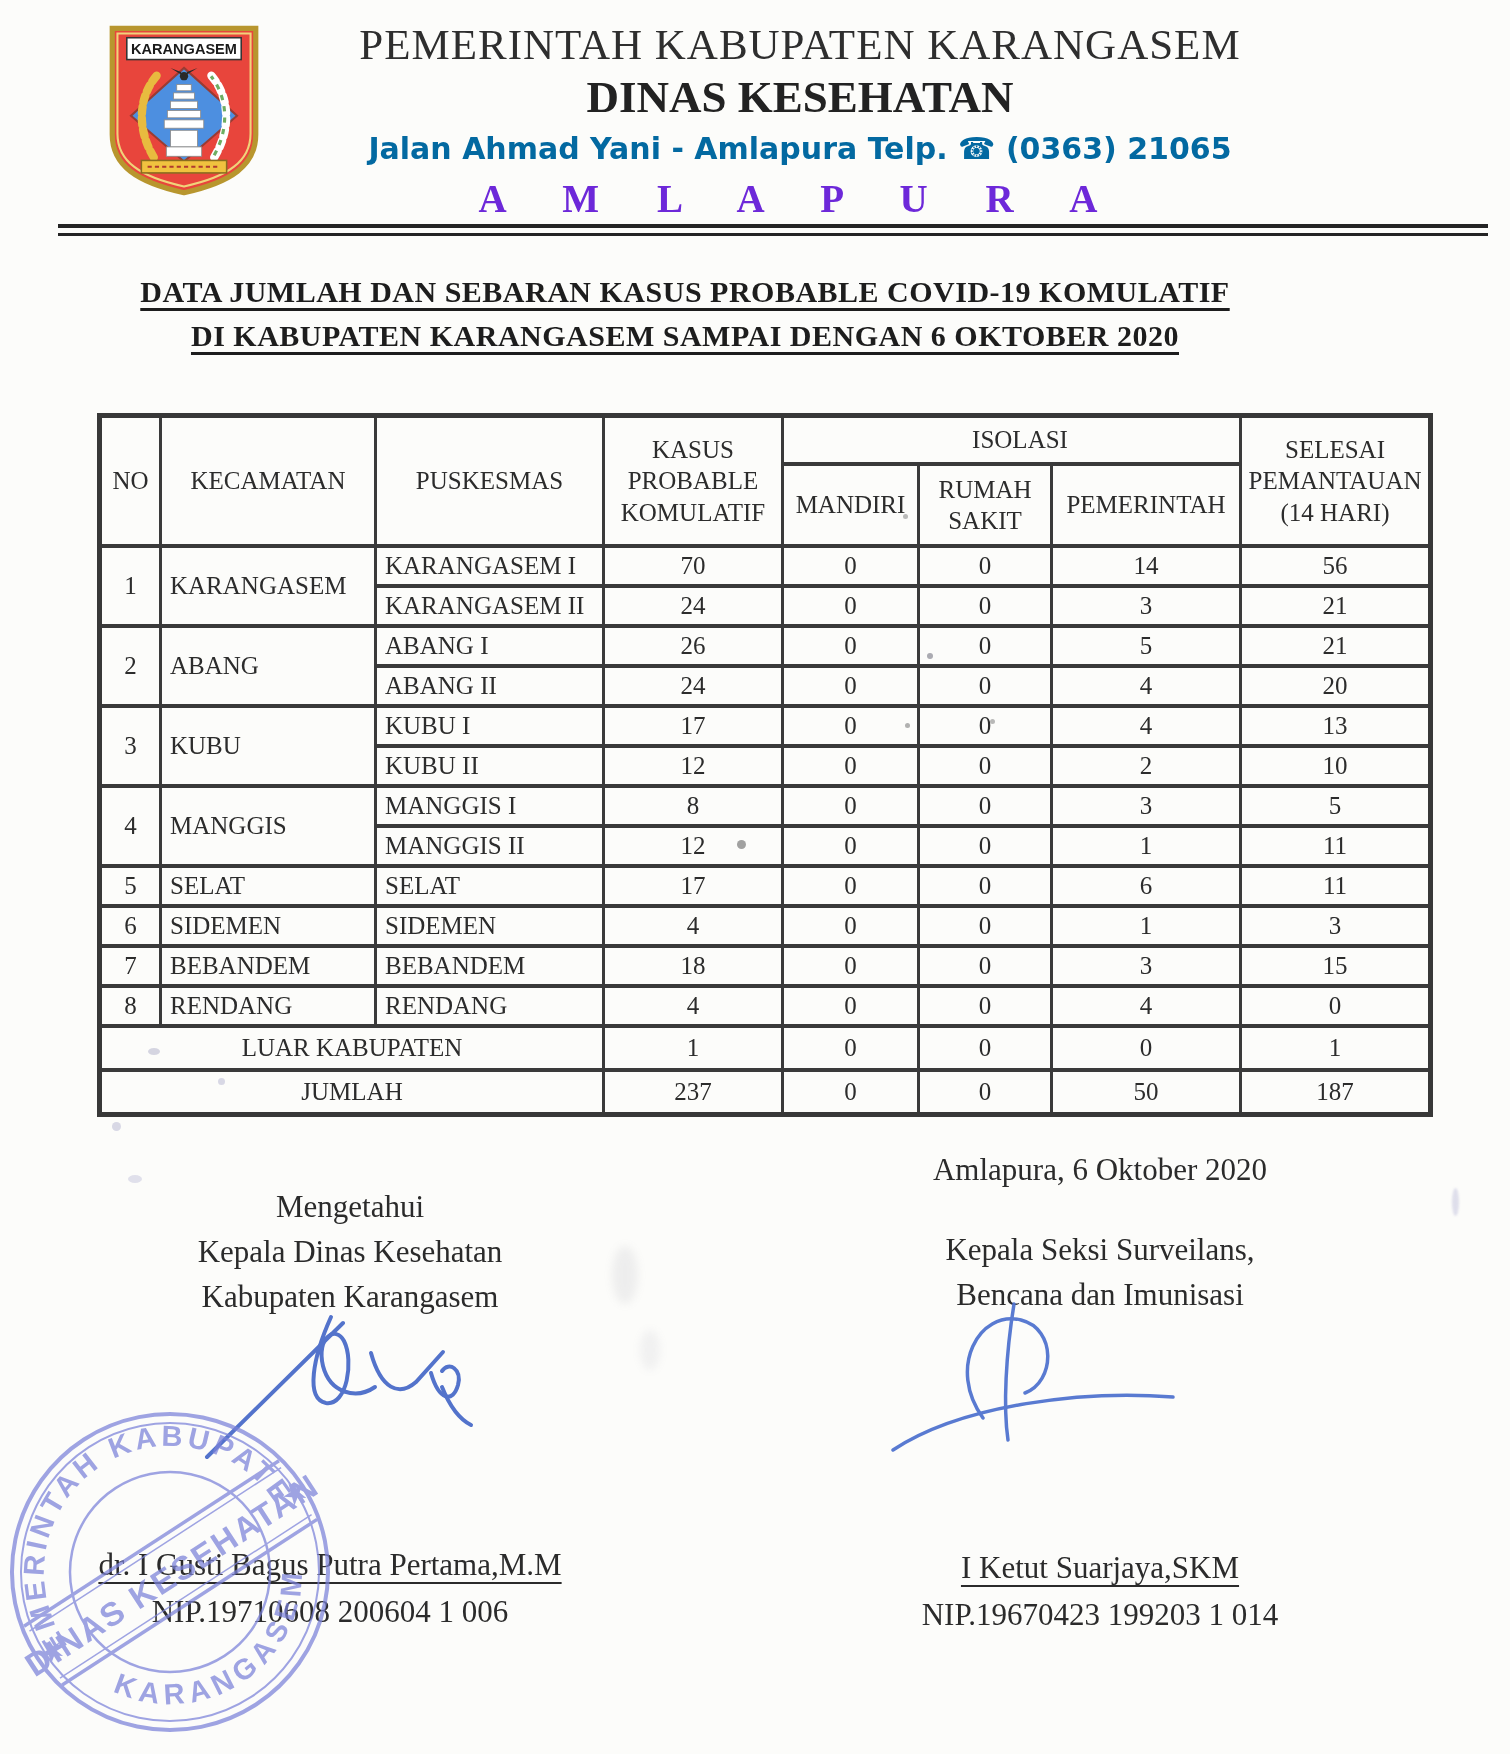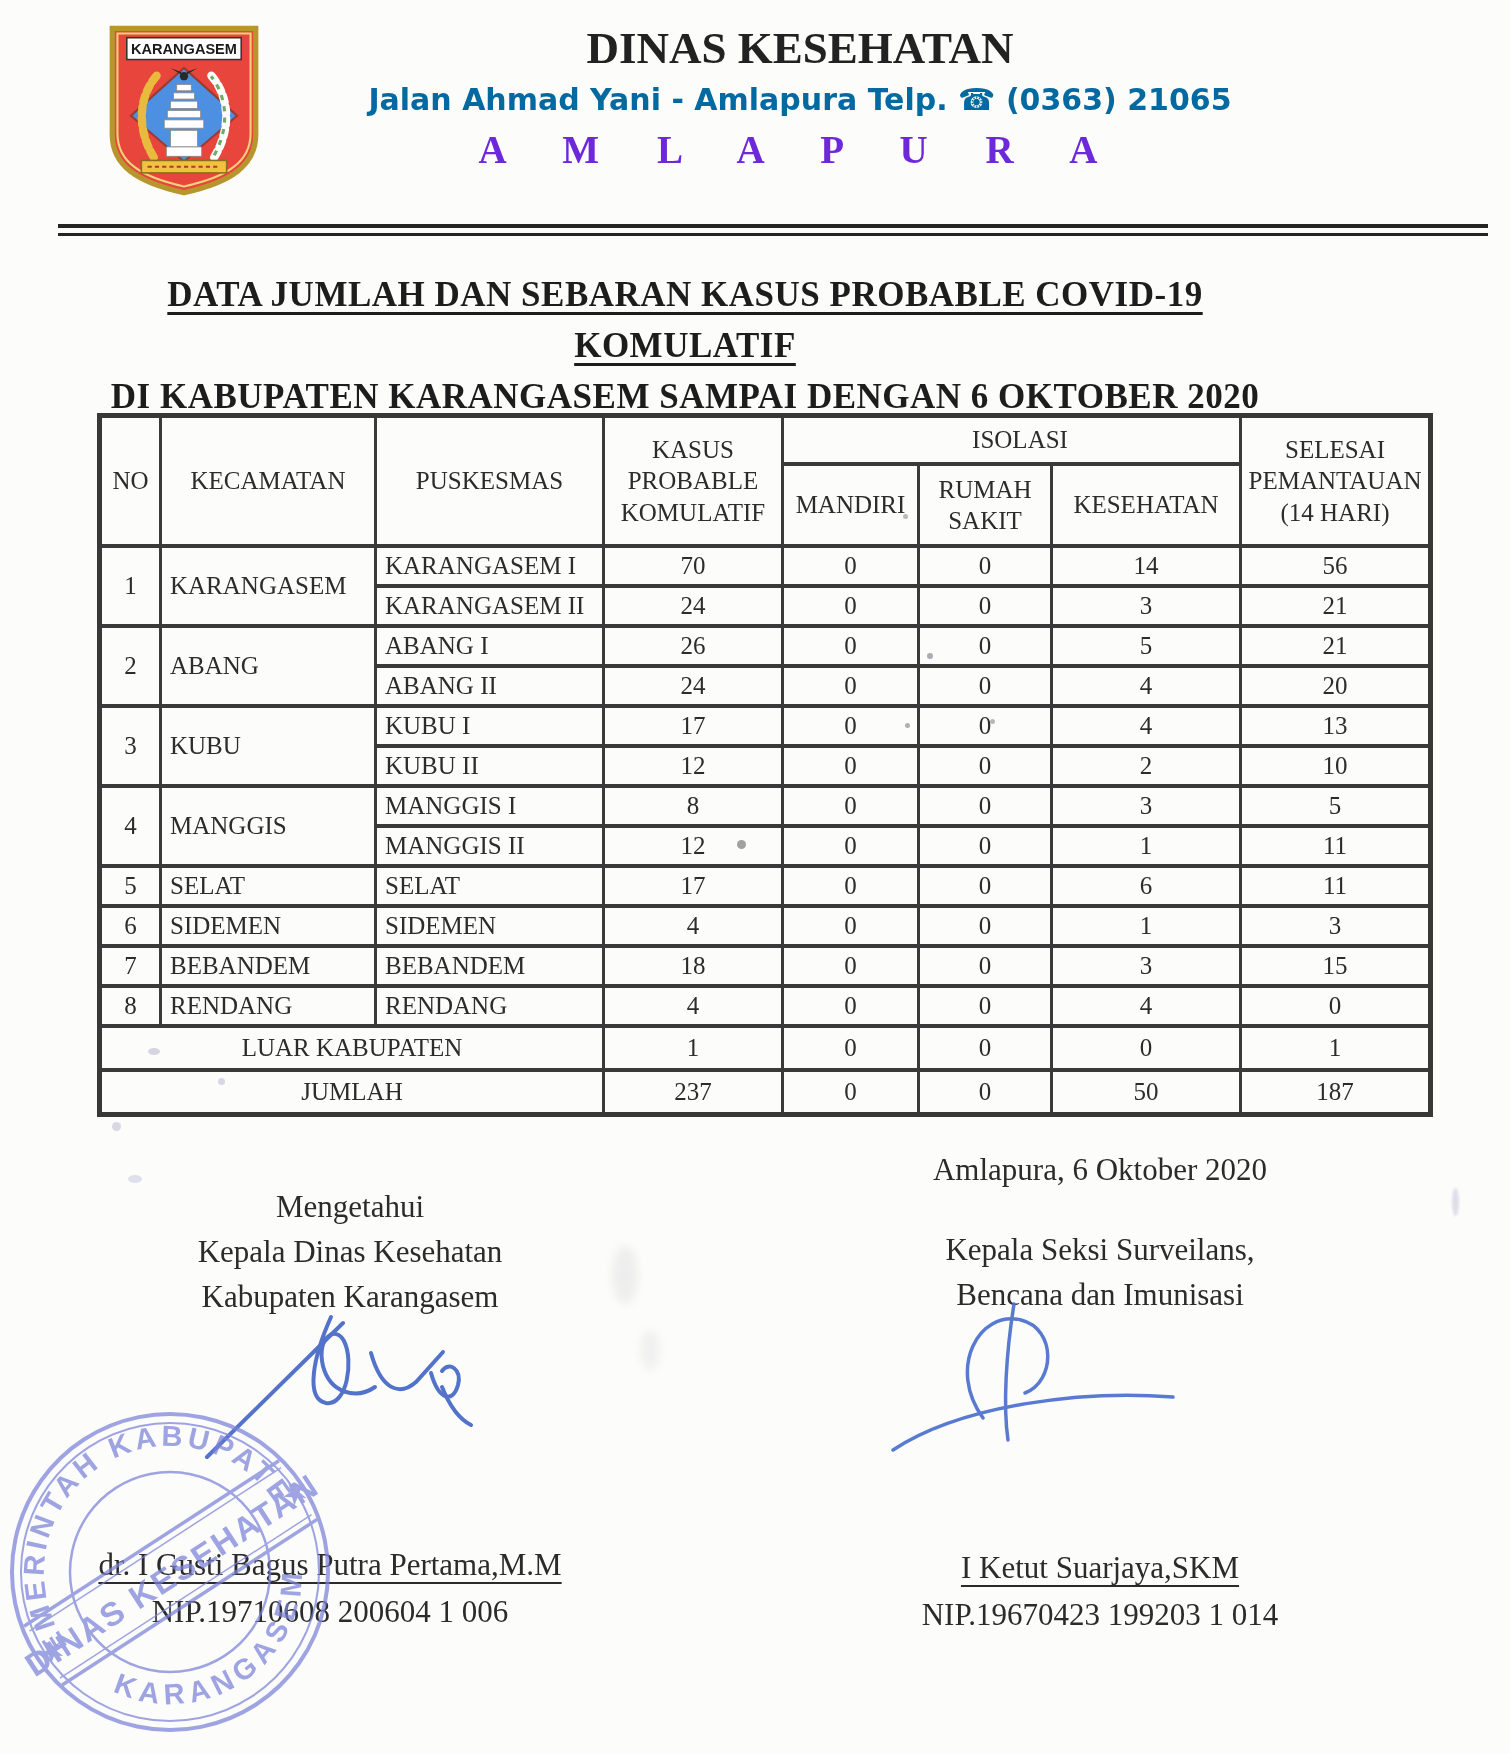--- a/index.html
+++ b/index.html
@@ -18,21 +18,21 @@
   .lh-agency { font-size:45px; font-weight:bold; margin-top:2px; color:#222; }
   .lh-addr   { font-family:"DejaVu Sans", sans-serif; font-weight:bold; font-size:30px; margin-top:8px; color:#0369a1; }
   .lh-city   { font-size:39px; font-weight:bold; letter-spacing:24px; margin-top:10px; color:#6d28d9; }
   .divider {
     position:absolute; left:58px; top:224px; width:1430px; height:5px;
     border-top:4px solid #242424; border-bottom:3px solid #242424;
   }
   
   .doc-title {
     position:absolute; left:90px; top:270px; width:1190px;
-    text-align:center; font-size:35px; font-weight:bold; color:#1d1d1d;
+    text-align:center; font-size:30px; font-weight:bold; color:#1d1d1d;
     line-height:1.45; letter-spacing:0.5px;
   }
   .doc-title div { text-decoration:underline; text-decoration-thickness:3px; text-underline-offset:6px; }
   
   .tbl-wrap { position:absolute; left:97px; top:413px; width:1332px; }
   table { border-collapse:collapse; width:100%; table-layout:fixed; border:5px solid #383838; }
   th, td {
     border:3px solid #3a3a3a;
     border-top-width:4px; border-bottom-width:4px;
     font-size:25px; color:#2c2c2c; overflow:hidden;
@@ -79,20 +79,21 @@
     <path d="M75,50 L88,42 L78,46 Z"></path>
   </g>
   <path d="M46,128 C30,102 30,70 50,48" fill="none" stroke="#e8bb3f" stroke-width="8" stroke-dasharray="7,4" stroke-linecap="round"></path>
   <path d="M104,128 C120,102 120,70 100,48" fill="none" stroke="#ffffff" stroke-width="8" stroke-dasharray="7,4" stroke-linecap="round"></path>
   <path d="M104,126 C118,101 118,72 101,50" fill="none" stroke="#6fae62" stroke-width="3" stroke-dasharray="5,6"></path>
   <rect x="34" y="131" width="82" height="12" fill="#f0c23f" stroke="#8a6d1f" stroke-width="1.5"></rect>
   <path d="M40,137 H110" stroke="#b03a2e" stroke-width="2" stroke-dasharray="4,3"></path>
 </svg>
 
 <div class="lh-text">
+  <div class="lh-gov">PEMERINTAH KABUPATEN KARANGASEM</div>
   <div class="lh-agency">DINAS KESEHATAN</div>
   <div class="lh-addr">Jalan Ahmad Yani  - Amlapura Telp. ☎ (0363) 21065</div>
   <div class="lh-city">A M L A P U R A</div>
 </div>
 
 <div class="divider"></div>
 
 <div class="doc-title">
   <div>DATA JUMLAH DAN SEBARAN KASUS PROBABLE COVID-19 KOMULATIF</div>
   <div>DI KABUPATEN KARANGASEM SAMPAI DENGAN 6 OKTOBER 2020</div>
@@ -115,21 +116,21 @@
         <th rowspan="2">NO</th>
         <th rowspan="2">KECAMATAN</th>
         <th rowspan="2">PUSKESMAS</th>
         <th rowspan="2">KASUS PROBABLE KOMULATIF</th>
         <th colspan="3" class="grp">ISOLASI</th>
         <th rowspan="2">SELESAI PEMANTAUAN (14 HARI)</th>
       </tr>
       <tr>
         <th>MANDIRI</th>
         <th>RUMAH SAKIT</th>
-        <th>KESEHATAN</th>
+        <th>PEMERINTAH</th>
       </tr>
     </thead>
     <tbody>
         <tr>
           <td rowspan="2">1</td>
           <td rowspan="2" class="left">KARANGASEM</td>
           <td class="left">KARANGASEM I</td>
           <td>70</td>
           <td>0</td>
           <td>0</td>

